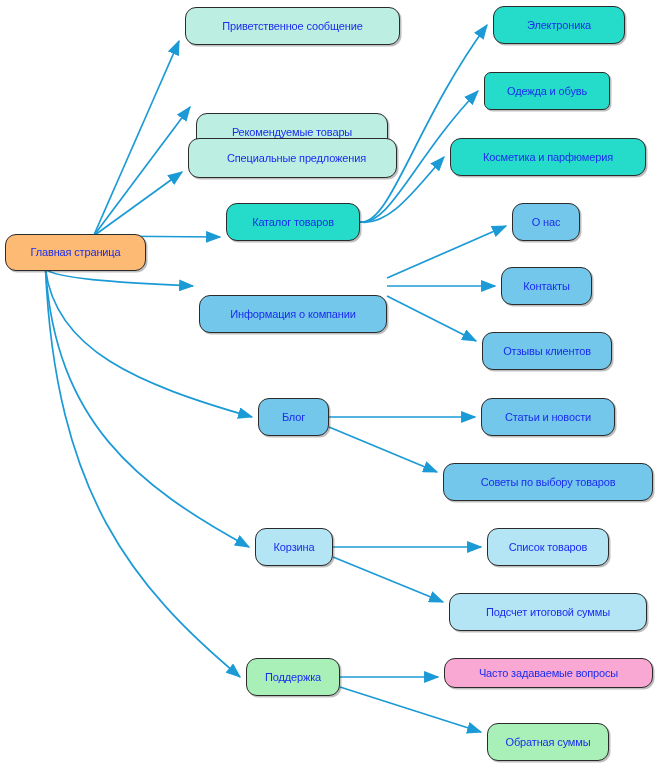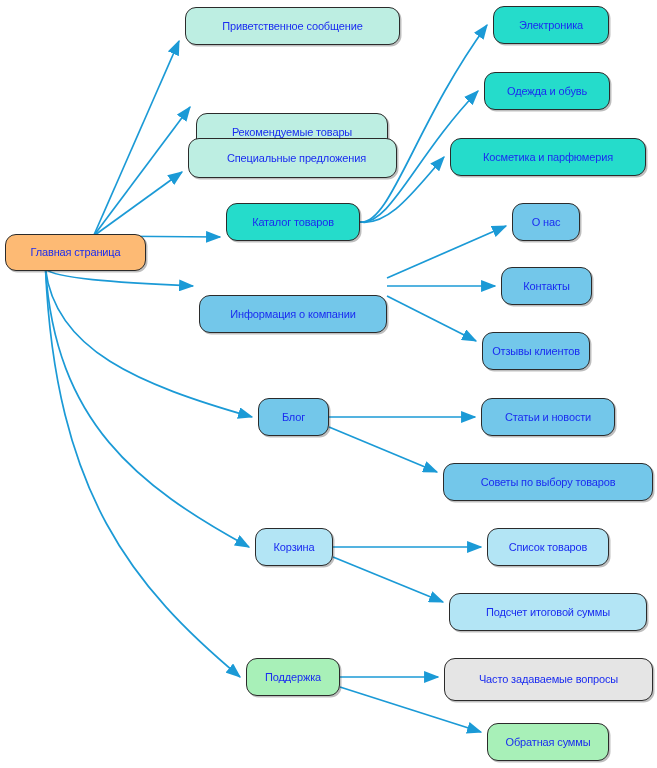--- a/index.html
+++ b/index.html
@@ -76,30 +76,30 @@
         <path d="M340,677 L438,677" fill="none" stroke="#1b9ad6" stroke-width="1.7" marker-end="url(#arrowhead)"></path>
         <path d="M340,687 L481,732" fill="none" stroke="#1b9ad6" stroke-width="1.7" marker-end="url(#arrowhead)"></path>
       </g>
   </svg>
   <div id="nodes-group">
       <div class="node" style="left: 5px; top: 234px; width: 141px; height: 37px; background: #fdba74;">Главная страница</div>
       <div class="node" style="left: 185px; top: 7px; width: 215px; height: 38px; background: rgb(189, 238, 226);">Приветственное сообщение</div>
       <div class="node" style="left: 196px; top: 73px; width: 192px; height: 38px; background: rgb(189, 238, 226); margin-top: 40px;">Рекомендуемые товары</div>
       <div class="node" style="left: 188px; top: 138px; width: 209px; height: 40px; background: rgb(189, 238, 226); padding-left: 8px;">Специальные предложения</div>
       <div class="node" style="left: 226px; top: 203px; width: 134px; height: 38px; background: rgb(37, 220, 203);">Каталог товаров</div>
-      <div class="node" style="left: 493px; top: 6px; width: 116px; height: 38px; background: rgb(37, 220, 203);">Электроника</div>
-      <div class="node" style="left: 484px; top: 72px; width: 126px; height: 38px; background: rgb(37, 220, 203);">Одежда и обувь</div>
+      <div class="node" style="left: 493px; top: 6px; width: 132px; height: 38px; background: rgb(37, 220, 203);">Электроника</div>
+      <div class="node" style="left: 484px; top: 72px; width: 126px; height: 38px; background: rgb(37, 220, 203); border-radius: 7px;">Одежда и обувь</div>
       <div class="node" style="left: 450px; top: 138px; width: 196px; height: 38px; background: rgb(37, 220, 203);">Косметика и парфюмерия</div>
       <div class="node" style="left: 199px; top: 267px; width: 188px; height: 38px; background: rgb(115, 199, 234); margin-top: 28px;">Информация о компании</div>
       <div class="node" style="left: 512px; top: 203px; width: 68px; height: 38px; background: rgb(115, 199, 234);">О нас</div>
       <div class="node" style="left: 501px; top: 267px; width: 91px; height: 38px; background: rgb(115, 199, 234);">Контакты</div>
-      <div class="node" style="left: 482px; top: 332px; width: 108px; height: 38px; background: rgb(115, 199, 234);">Отзывы клиентов</div>
+      <div class="node" style="left: 482px; top: 332px; width: 130px; height: 38px; background: rgb(115, 199, 234);">Отзывы клиентов</div>
       <div class="node" style="left: 258px; top: 398px; width: 71px; height: 38px; background: rgb(115, 199, 234);">Блог</div>
       <div class="node" style="left: 481px; top: 398px; width: 134px; height: 38px; background: rgb(115, 199, 234);">Статьи и новости</div>
       <div class="node" style="left: 443px; top: 463px; width: 210px; height: 38px; background: rgb(115, 199, 234);">Советы по выбору товаров</div>
       <div class="node" style="left: 255px; top: 528px; width: 78px; height: 38px; background: rgb(179, 229, 245);">Корзина</div>
       <div class="node" style="left: 487px; top: 528px; width: 122px; height: 38px; background: rgb(179, 229, 245);">Список товаров</div>
       <div class="node" style="left: 449px; top: 593px; width: 198px; height: 38px; background: rgb(179, 229, 245);">Подсчет итоговой суммы</div>
       <div class="node" style="left: 246px; top: 658px; width: 94px; height: 38px; background: rgb(168, 240, 184);">Поддержка</div>
-      <div class="node" style="left: 444px; top: 658px; width: 209px; height: 43px; background: #e5e5e5;">Часто задаваемые вопросы</div>
+      <div class="node" style="left: 444px; top: 658px; width: 209px; height: 30px; background: #f9a8d4;">Часто задаваемые вопросы</div>
       <div class="node" style="left: 487px; top: 723px; width: 122px; height: 38px; background: rgb(168, 240, 184);">Обратная суммы</div>
     </div>
 </div>
 
 </body></html>

